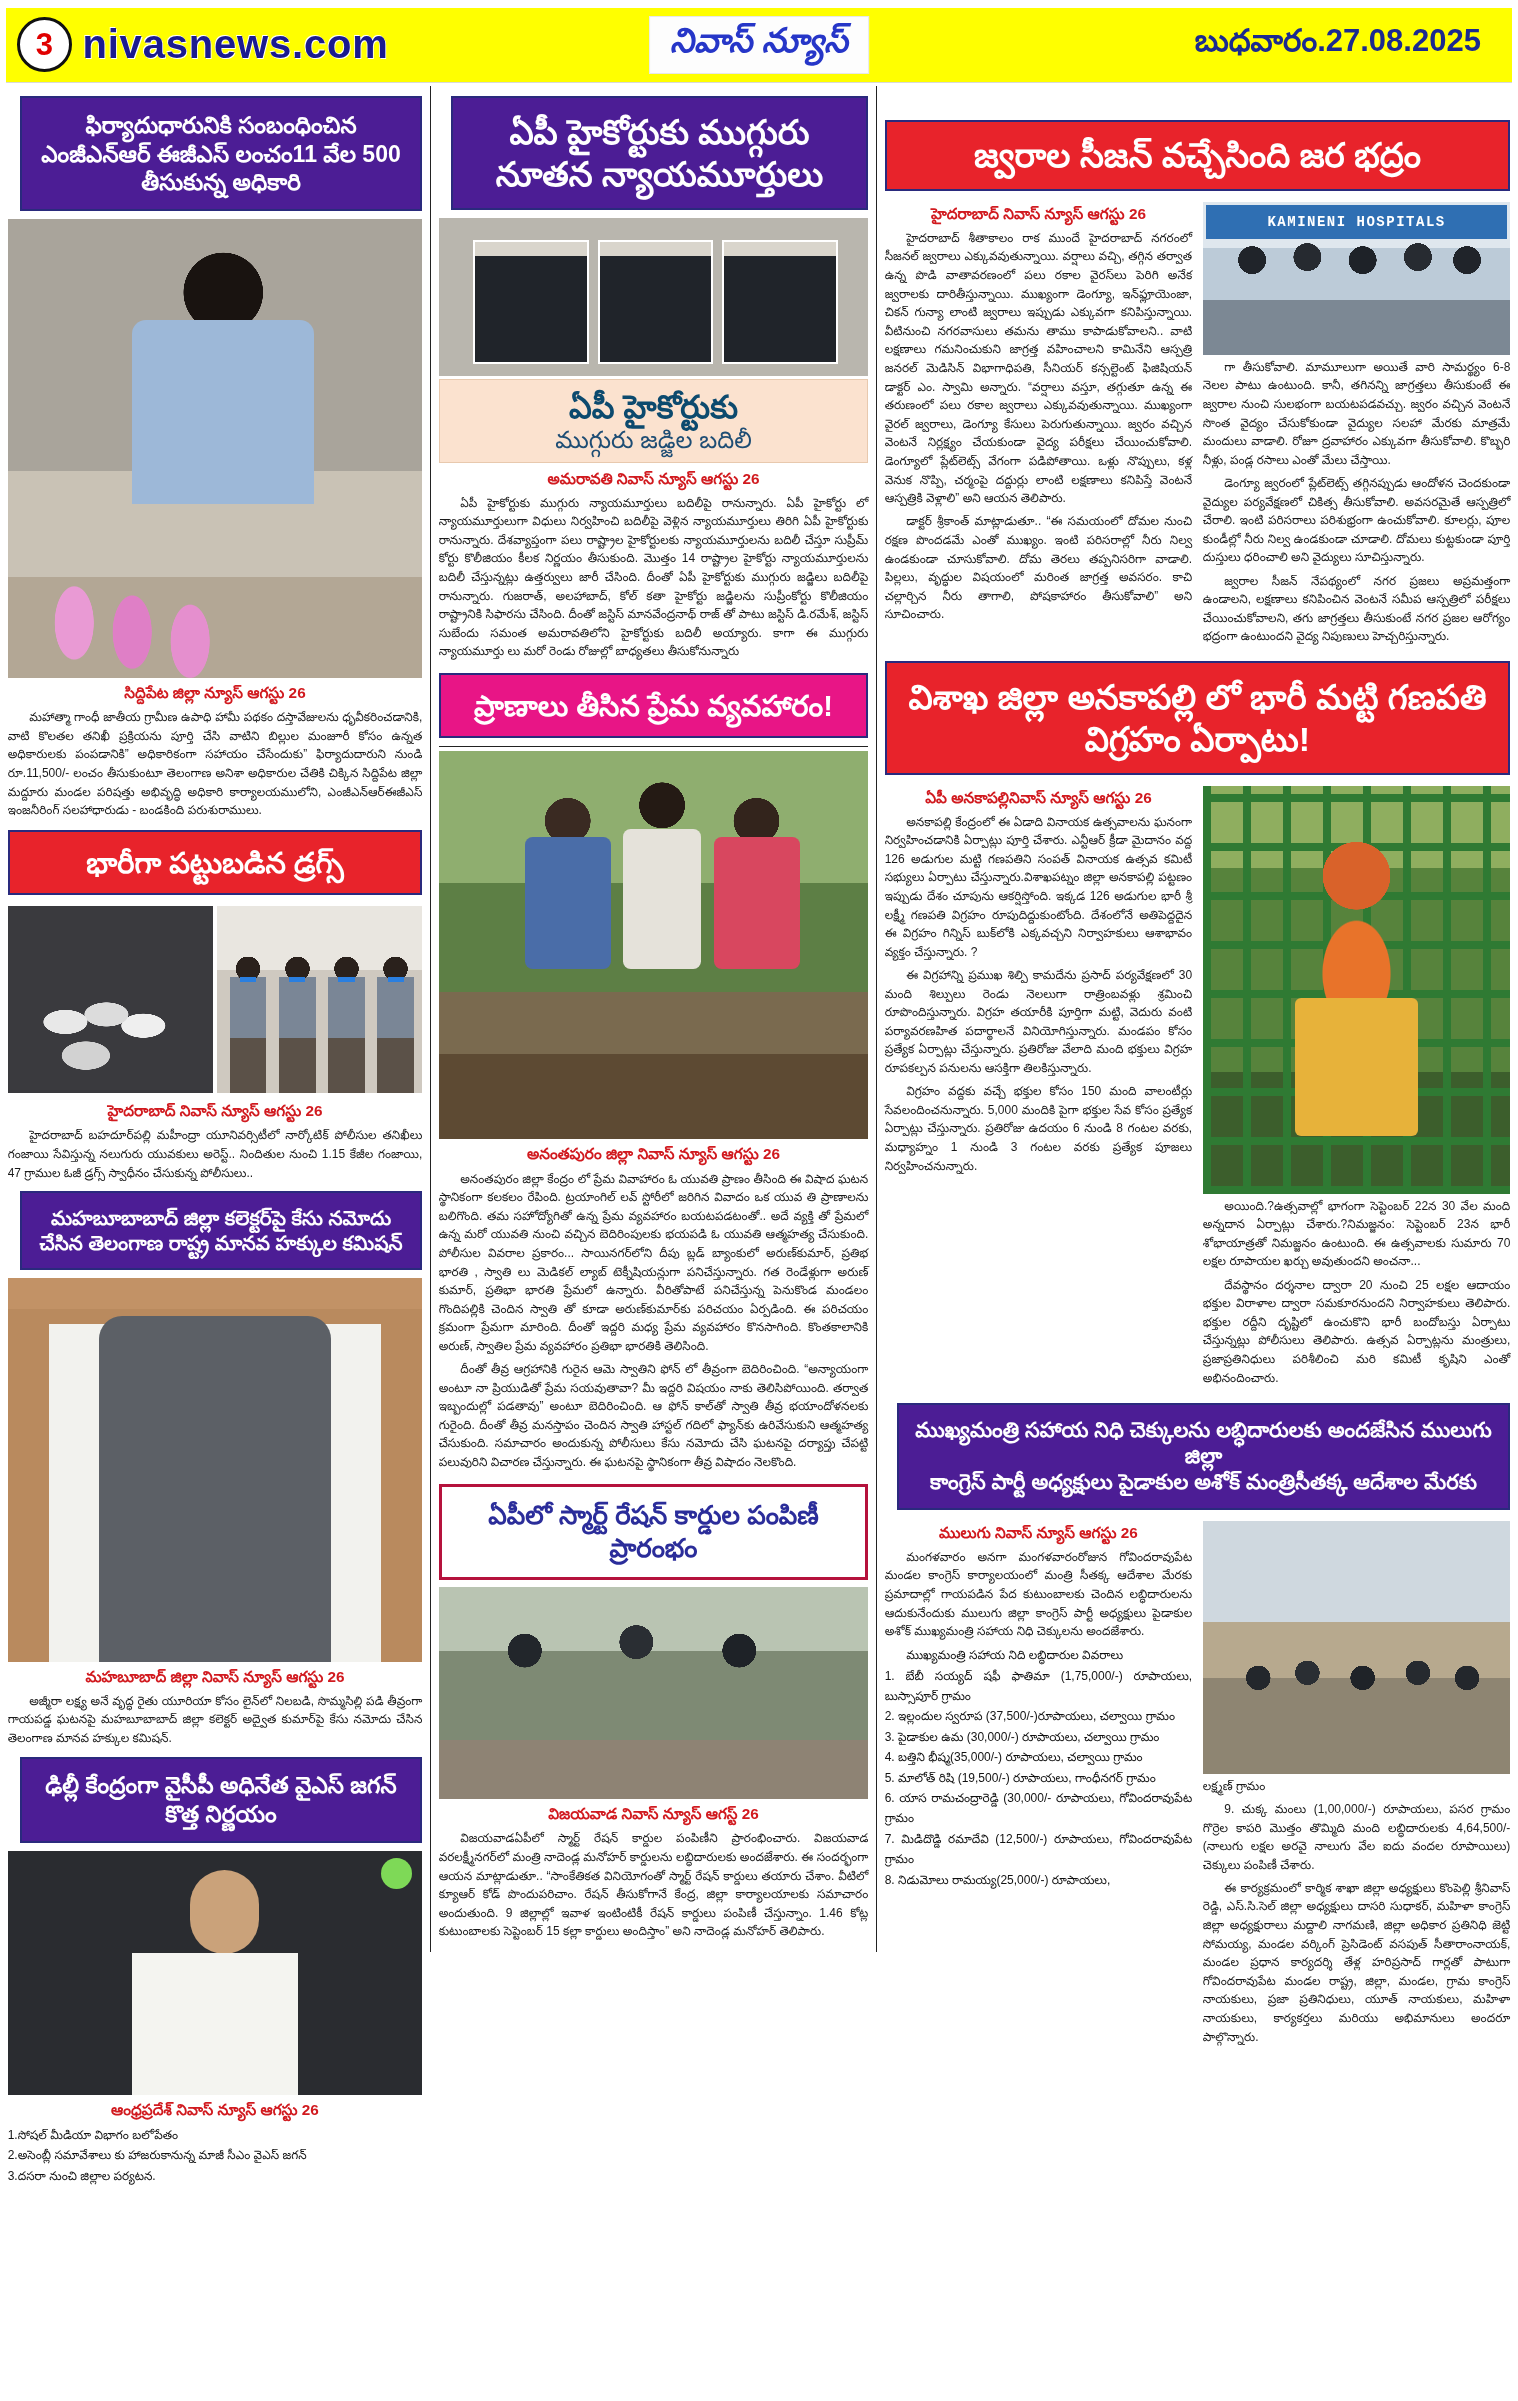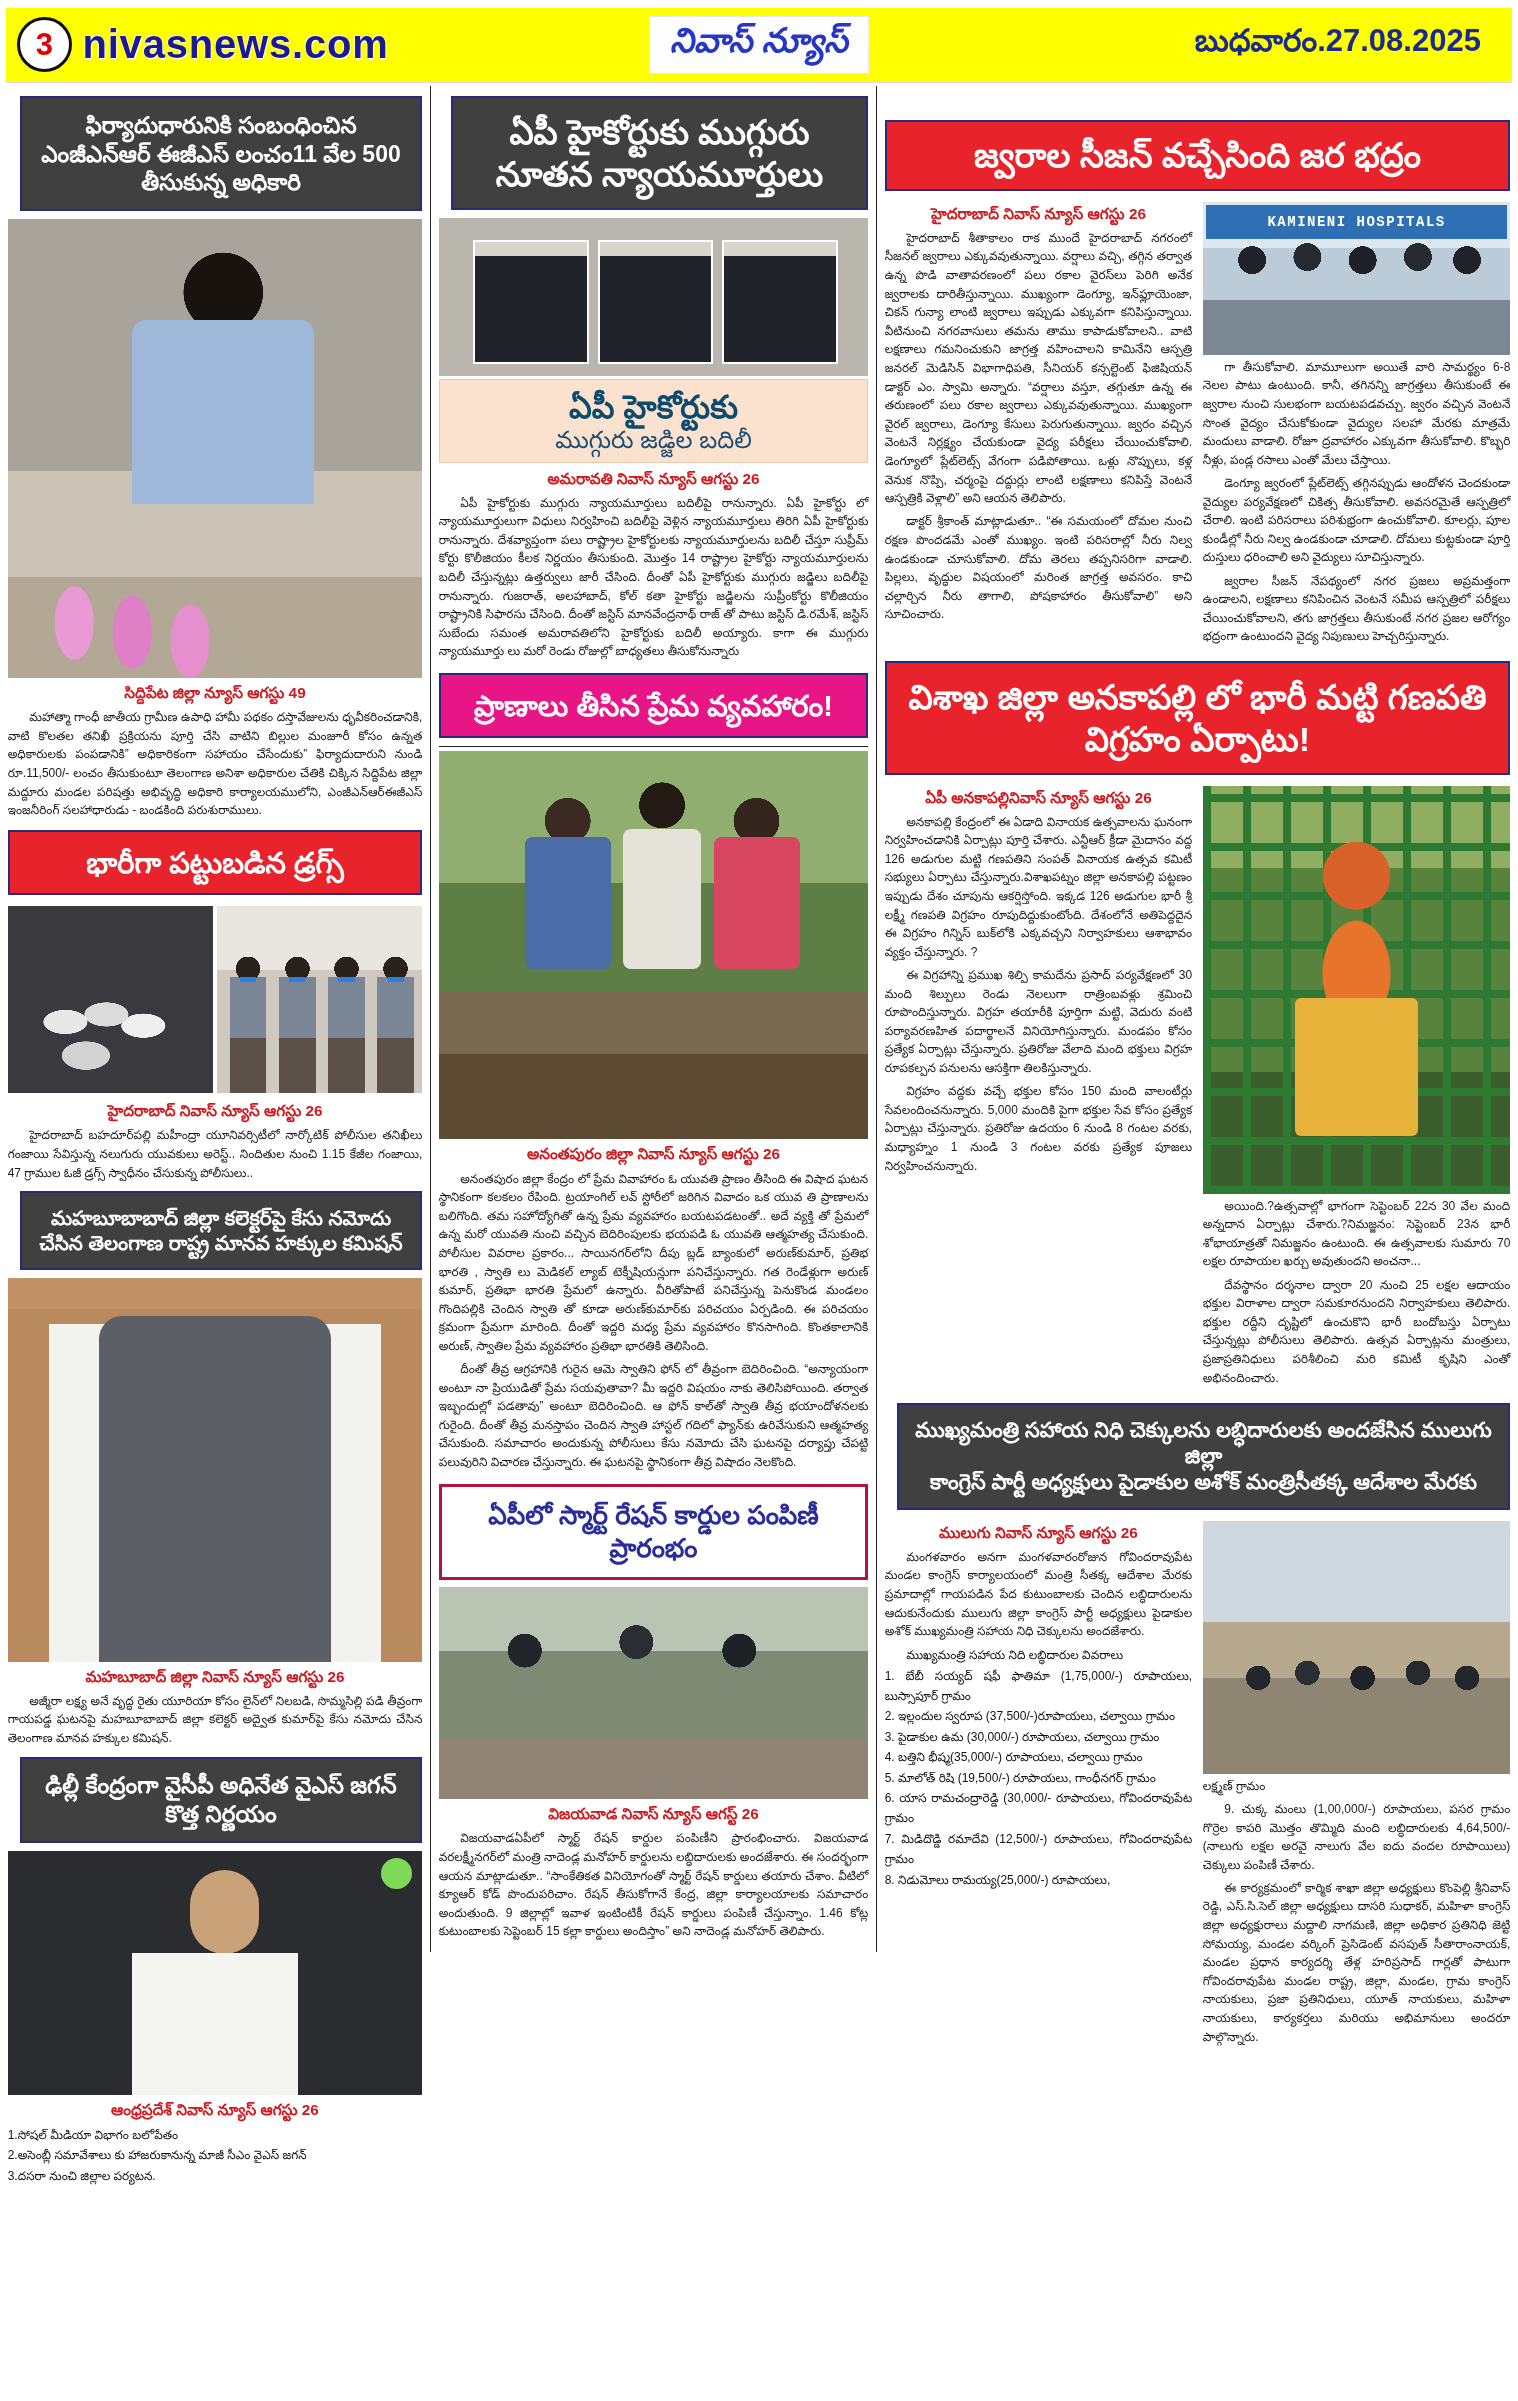--- a/index.html
+++ b/index.html
@@ -15,21 +15,21 @@
     padding:4.6px 20px;font-size:34px;font-weight:bold;color:#2636c8;font-style:italic;}
   .masthead-date{margin-left:auto;margin-right:31px;font-size:31px;font-weight:bold;color:#1b2a8f;}
 
   
   .cols{display:grid;grid-template-columns:430px 447px 1fr;align-items:start;}
   .col{padding:6.1px 7.7px;}
   .col-mid{border-left:0.8px solid #222;border-right:0.8px solid #222;}
 
   
   .hbox{border:2.3px solid #2a2a7d;color:#fff;text-align:center;font-weight:bold;padding:12.3px 7.7px;line-height:1.25;margin:4.6px 0 7.7px 0;}
-  .hbox-blue{background:#404040;margin-left:12px;}
+  .hbox-blue{background:#4c1d95;margin-left:12px;}
   .hbox-red{background:#e8232b;margin-top:28px;}
   .hbox-pink{background:#e81586;}
   .h-xl{font-size:34px;}
   .h-lg{font-size:29px;}
   .h-md{font-size:23px;}
   .h-sm{font-size:20px;}
   .hbox-outline{background:#fff;color:#2b2d9a;border:3.1px solid #b5123c;font-size:26px;}
   .dateline{color:#d11a1f;font-weight:bold;text-align:center;font-size:15.3px;margin:6.1px 0 3.1px 0;}
   .body-text{font-size:12px;line-height:1.55;text-align:justify;color:#1a1a1a;}
   .body-text p{margin:0 0 4.6px 0;text-indent:21.5px;}
@@ -124,21 +124,21 @@
   <div class="cols">
 
     <div class="col">
 
       <div class="hbox hbox-blue h-md">ఫిర్యాదుధారునికి సంబంధించిన ఎంజీఎన్ఆర్ ఈజీఎస్ లంచం11 వేల 500 తీసుకున్న అధికారి</div>
 
       <div class="photo photo-officer">
         <div class="shirt"></div>
       </div>
 
-      <div class="dateline">సిద్దిపేట జిల్లా న్యూస్ ఆగస్టు 49</div>
+      <div class="dateline">సిద్దిపేట జిల్లా న్యూస్ ఆగస్టు 26</div>
       <div class="body-text">
         <p>మహాత్మా గాంధీ జాతీయ గ్రామీణ ఉపాధి హామీ పథకం దస్తావేజులను ధృవీకరించడానికి, వాటి కొలతల తనిఖీ ప్రక్రియను పూర్తి చేసి వాటిని బిల్లుల మంజూరీ కోసం ఉన్నత అధికారులకు పంపడానికి” అధికారికంగా సహాయం చేసేందుకు” ఫిర్యాదుదారుని నుండి రూ.11,500/- లంచం తీసుకుంటూ తెలంగాణ అనిశా అధికారుల చేతికి చిక్కిన సిద్దిపేట జిల్లా మద్దూరు మండల పరిషత్తు అభివృద్ధి అధికారి కార్యాలయములోని, ఎంజీఎన్ఆర్ఈజీఎస్ ఇంజనీరింగ్ సలహాధారుడు - బండకింది పరుశురాములు.</p>
       </div>
 
       <div class="hbox hbox-red h-lg" style="margin-top:10.7px;">భారీగా పట్టుబడిన డ్రగ్స్</div>
 
       <div style="display:grid;grid-template-columns:1fr 1fr;gap:4.6px;">
         <div class="photo photo-drugs"></div>
         <div class="photo photo-suspects">
           <div class="fig" style="left:6%;">

